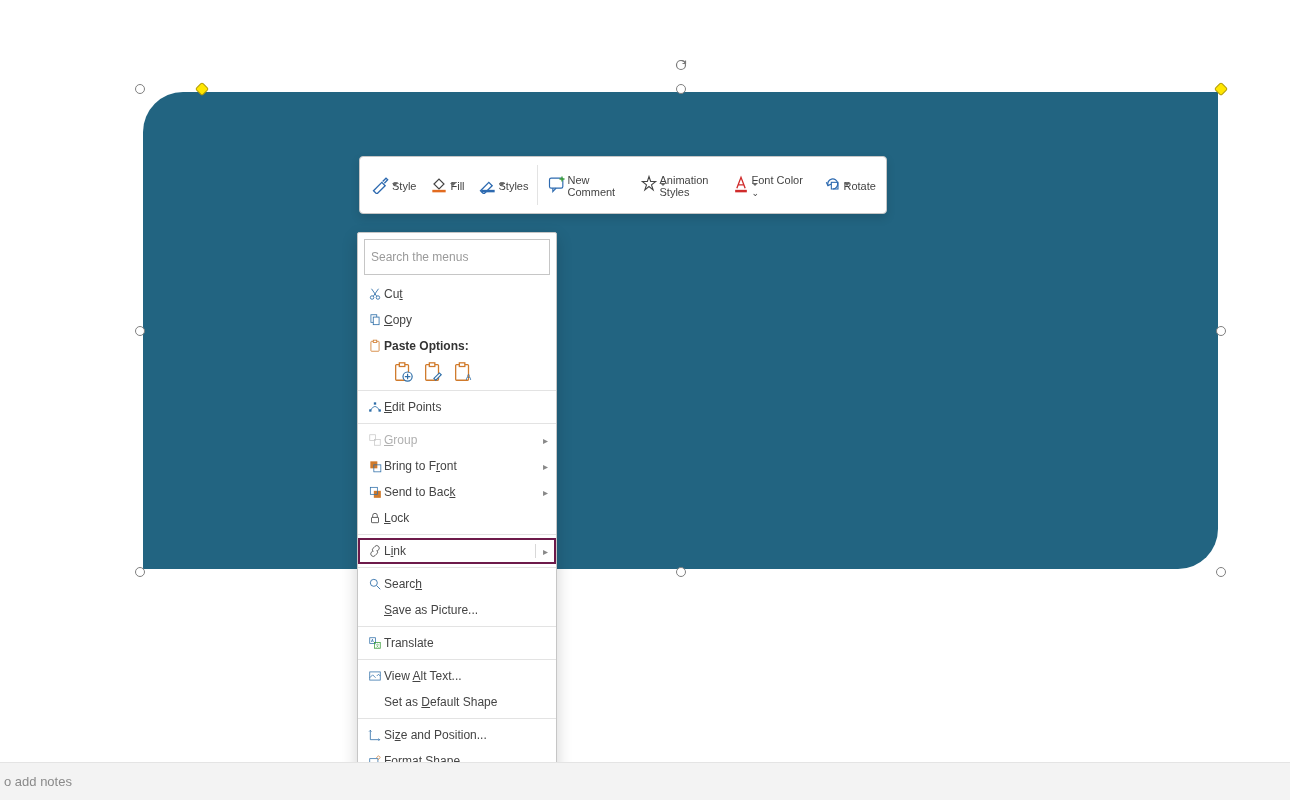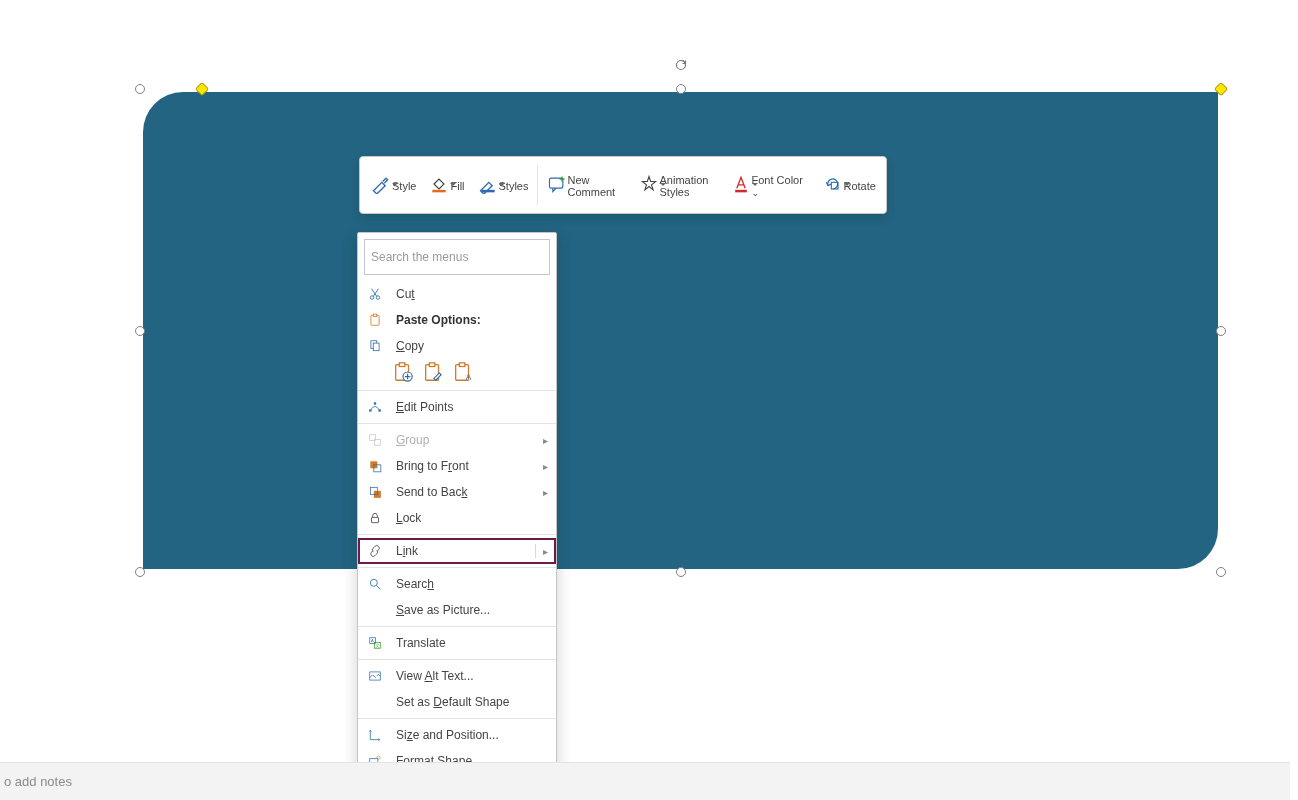--- a/index.html
+++ b/index.html
@@ -146,21 +146,21 @@
     cursor: default;
     position: relative;
   }
   .cm-item .ic {
     width: 18px; height: 18px;
     color: #2e6ea8;
     display: flex; align-items: center; justify-content: center;
     flex-shrink: 0;
   }
   .cm-item .txt {
-    margin-left: 12px;
+    margin-left: 0;
     flex: 1;
     white-space: nowrap;
   }
   .cm-item.disabled { color: #b0b0b0; }
   .cm-item.disabled .ic { color: #c8c8c8; }
   .cm-item .arrow {
     color: #888;
     font-size: 10px;
   }
   .cm-item.bold .txt { font-weight: 600; color: #333;}
@@ -311,38 +311,38 @@
       <span class="ic">
         <svg viewBox="0 0 24 24" width="14" height="14">
             <circle cx="7" cy="18" r="3" fill="none" stroke="#2e6ea8" stroke-width="1.5"></circle>
             <circle cx="17" cy="18" r="3" fill="none" stroke="#2e6ea8" stroke-width="1.5"></circle>
             <path d="M9 16 L18 3 M15 16 L6 3" stroke="#2e6ea8" stroke-width="1.5"></path>
           </svg>
       </span>
       <span class="txt">Cu<span class="u">t</span></span>
     </div>
 
+    <div class="cm-item">
+      <span class="ic">
+        <svg viewBox="0 0 24 24" width="14" height="14">
+            <rect x="5" y="3" width="10" height="13" fill="none" stroke="#2e6ea8" stroke-width="1.4"></rect>
+            <rect x="9" y="7" width="10" height="13" fill="#fff" stroke="#2e6ea8" stroke-width="1.4"></rect>
+          </svg>
+      </span>
+      <span class="txt"><span class="u">C</span>opy</span>
+    </div>
+
     <div class="cm-item bold">
       <span class="ic">
         <svg viewBox="0 0 24 24" width="14" height="14">
             <rect x="5" y="4" width="14" height="17" rx="1" fill="none" stroke="#d07a2b" stroke-width="1.4"></rect>
             <rect x="9" y="2" width="6" height="4" fill="#fff" stroke="#d07a2b" stroke-width="1.4"></rect>
           </svg>
       </span>
       <span class="txt">Paste Options:</span>
-    </div>
-
-    <div class="cm-item">
-      <span class="ic">
-        <svg viewBox="0 0 24 24" width="14" height="14">
-            <rect x="5" y="3" width="10" height="13" fill="none" stroke="#2e6ea8" stroke-width="1.4"></rect>
-            <rect x="9" y="7" width="10" height="13" fill="#fff" stroke="#2e6ea8" stroke-width="1.4"></rect>
-          </svg>
-      </span>
-      <span class="txt"><span class="u">C</span>opy</span>
     </div>
     <div class="paste-row">
       <span class="p-ic">
         <svg viewBox="0 0 24 24" width="22" height="22">
             <rect x="4" y="4" width="14" height="17" rx="1" fill="none" stroke="#d07a2b" stroke-width="1.4"></rect>
             <rect x="8" y="2" width="6" height="4" fill="#fff" stroke="#d07a2b" stroke-width="1.4"></rect>
             <circle cx="17" cy="17" r="5" fill="#fff" stroke="#2e6ea8" stroke-width="1.3"></circle>
             <path d="M14 17 L20 17 M17 14 L17 20" stroke="#2e6ea8" stroke-width="1.3"></path>
           </svg>
       </span>

